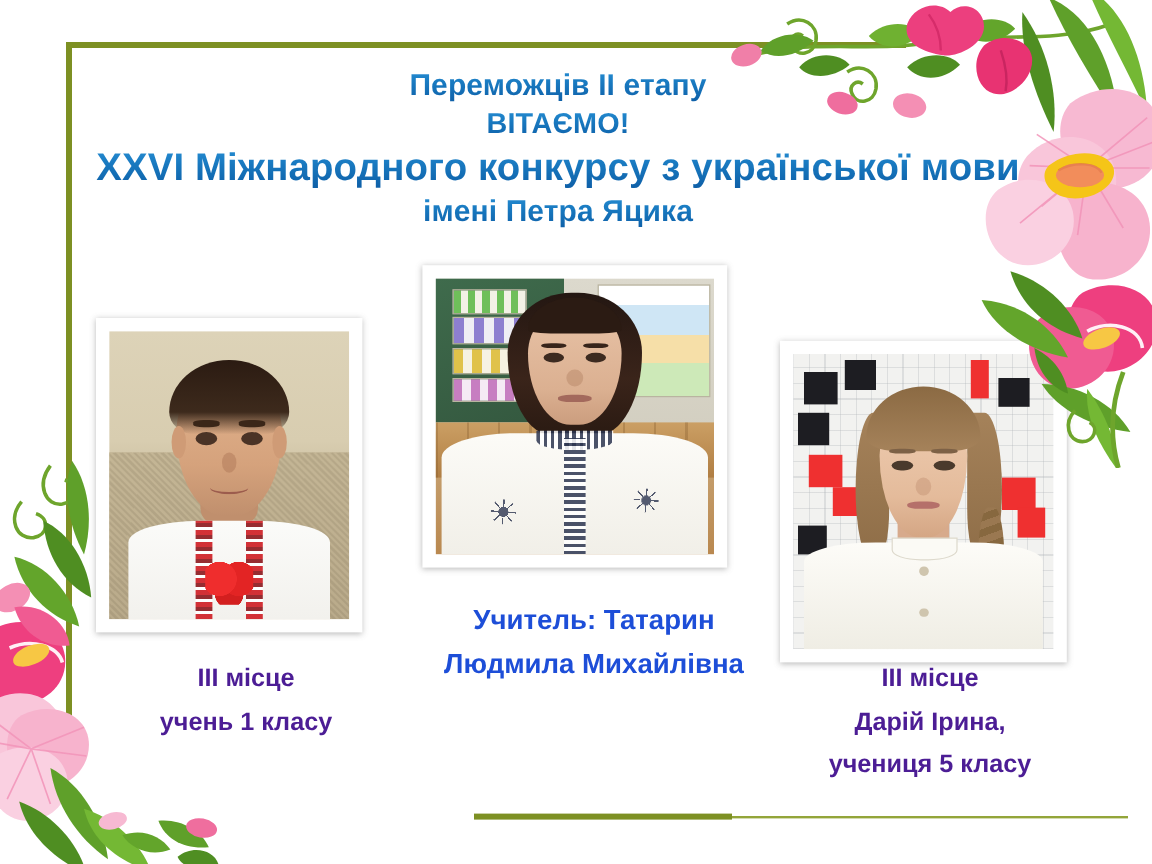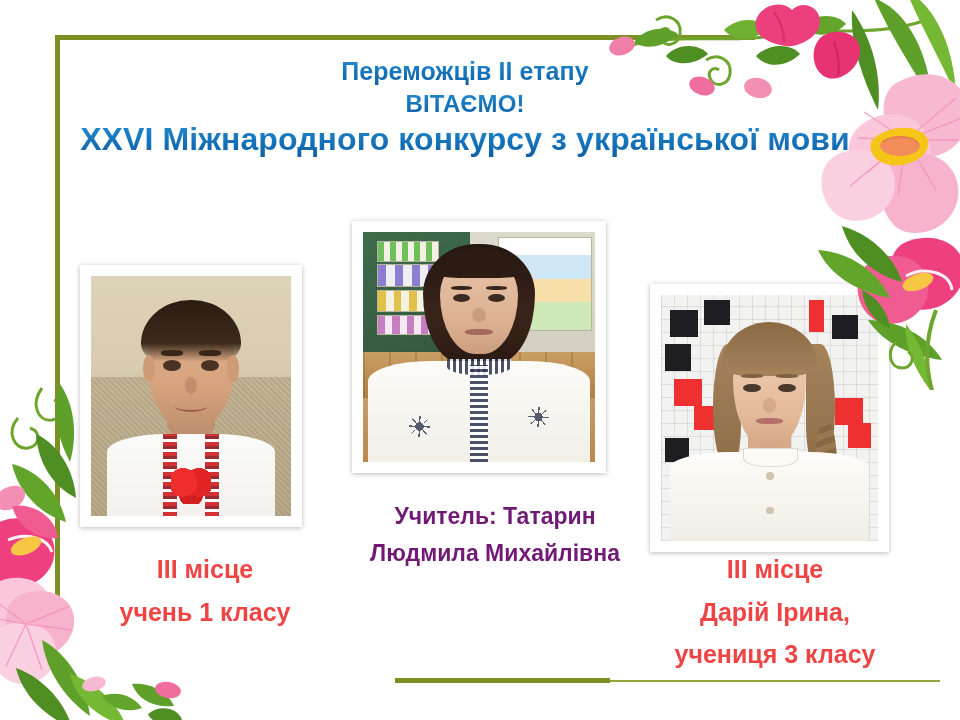--- a/index.html
+++ b/index.html
@@ -66,29 +66,29 @@
     overflow: hidden;
   }
   .card-left   { left: 80px;  top: 265px; width: 222px; height: 262px; }
   .card-center { left: 352px; top: 221px; width: 254px; height: 252px; }
   .card-right  { left: 650px; top: 284px; width: 239px; height: 268px; }
 
   
   .caption {
     position: absolute;
     text-align: center;
-    color: #ef4444;
+    color: #4c1d95;
     font-weight: bold;
-    font-size: 25px;
+    font-size: 21px;
     line-height: 1.70;
     text-shadow: 0 1px 0 rgba(255,255,255,0.9);
   }
   .caption-left   { left: 55px;  top: 548px; width: 300px; }
   .caption-center { left: 330px; top: 498px; width: 330px; font-size: 23px;
-                    color: #701a75; line-height: 1.60; }
+                    color: #1d4ed8; line-height: 1.60; }
   .caption-right  { left: 620px; top: 548px; width: 310px; }
   .caption span { display: block; white-space: nowrap; }
 
   
 
   
   .boy-bg {
     position: absolute; inset: 0;
     background:
       linear-gradient(180deg, #ddd3b8 0%, #d8cdb0 38%, #c9bc9e 55%, #bdaf90 100%);
@@ -339,20 +339,21 @@
 
   <div class="frame-line frame-top"></div>
   <div class="frame-line frame-left"></div>
   <div class="frame-line frame-bot-thick"></div>
   <div class="frame-line frame-bot-thin"></div>
 
   <div class="title-block">
     <div class="title-line l2">Переможців II етапу</div>
     <div class="title-line l1">ВІТАЄМО!</div>
     <div class="title-line l3">XXVI Міжнародного конкурсу з української мови</div>
+    <div class="title-line l4">імені Петра Яцика</div>
   </div>
 
   <div class="photo-card card-center">
     <div class="photo-inner">
       <div class="t-wall"></div>
       <div class="t-board"></div>
       <div class="t-poster t-p1"></div>
       <div class="t-poster t-p2"></div>
       <div class="t-poster t-p3"></div>
       <div class="t-poster t-p4"></div>
@@ -437,21 +438,21 @@
   </div>
 
   <div class="caption caption-center">
     <span>Учитель: Татарин</span>
     <span>Людмила Михайлівна</span>
   </div>
 
   <div class="caption caption-right">
     <span>III місце</span>
     <span>Дарій Ірина,</span>
-    <span>учениця 3 класу</span>
+    <span>учениця 5 класу</span>
   </div>
 
   <svg class="deco deco-tr" viewBox="0 0 360 400">
     <g stroke="none">
 
       <path d="M10 60 C60 40 120 55 170 45 C220 36 270 48 320 30" fill="none" stroke="#6ea52c" stroke-width="3"></path>
       <path d="M50 30 C62 22 76 30 74 44 C72 56 58 58 54 48 C51 41 58 36 63 40" fill="none" stroke="#6ea52c" stroke-width="3"></path>
       <path d="M100 70 C112 62 126 70 124 84 C122 96 108 98 104 88 C101 81 108 76 113 80" fill="none" stroke="#6ea52c" stroke-width="3"></path>
 
       <path d="M28 52 C40 36 62 36 72 44 C58 58 38 60 28 52Z" fill="#5fa02a"></path>

